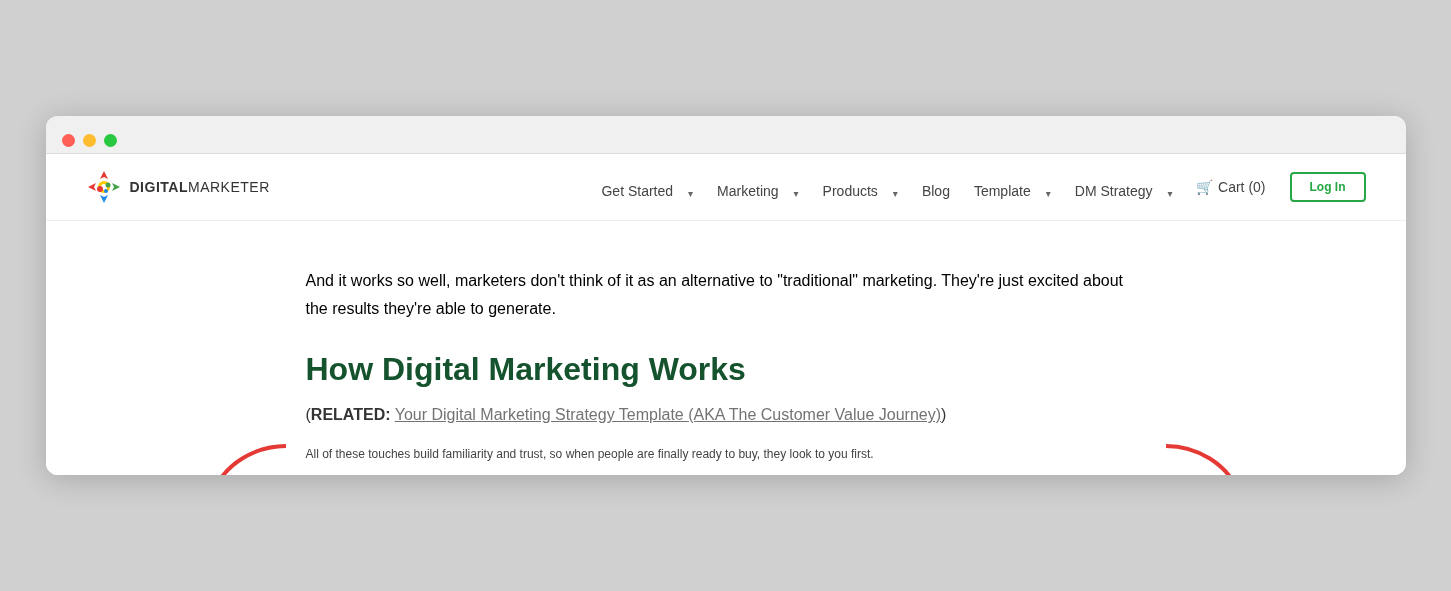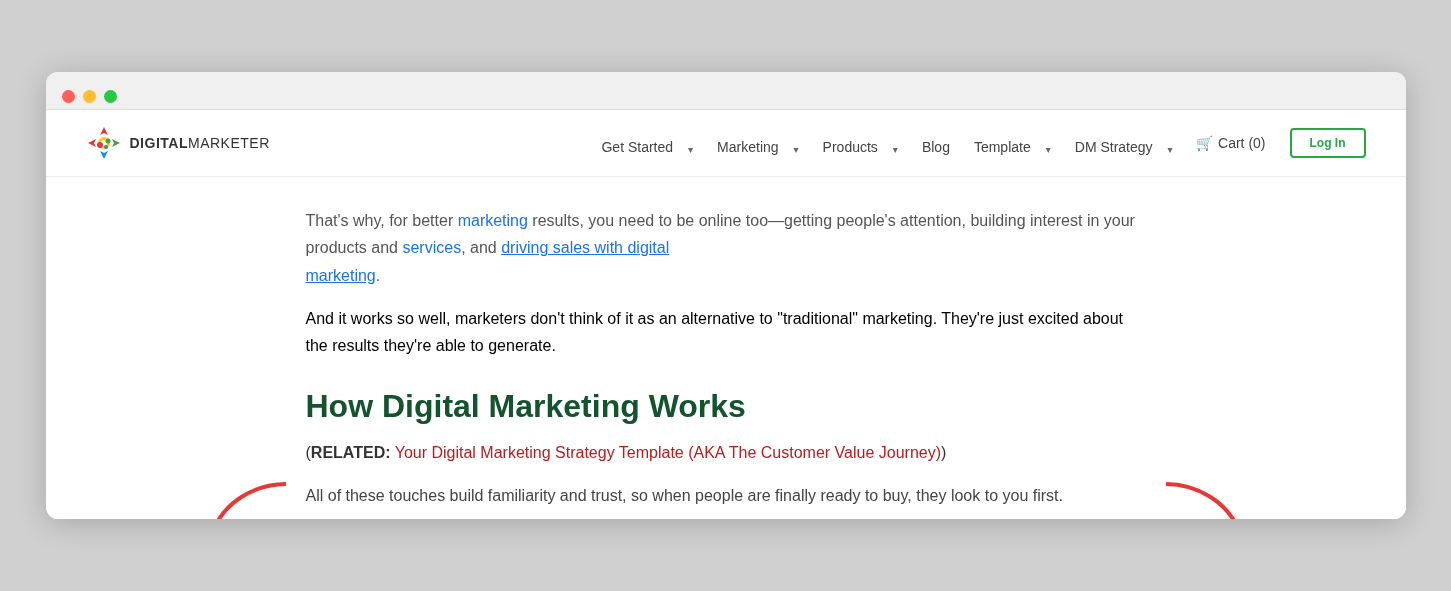--- a/index.html
+++ b/index.html
@@ -140,25 +140,26 @@
     }
     .related-box {
       font-size: 16px;
       color: #333;
       margin-bottom: 20px;
       position: relative;
       display: flex;
       align-items: center;
     }
     .related-link {
-      color: #b91c1c;
+      color: #737373;
+      text-decoration: underline;
       cursor: pointer;
     }
     .closing-text {
-      font-size: 16px;
+      font-size: 12px;
       line-height: 1.7;
       color: #444;
     }
     
     .arrows-container {
       position: relative;
     }
   </style>
 </head>
 <body>
@@ -222,23 +223,20 @@
           <span>🛒</span>
           <span>Cart (0)</span>
         </div>
         <button class="btn-login">Log In</button>
       </div>
     </nav>
 
     <div style="padding: 0 260px; max-width: 1360px; position: relative;">
 
       <div class="intro-text-area">
-        <p class="intro-text">
-          <span style="color:#555;">That's why, for better <a class="link-blue">marketing</a> results, you need to be online too—getting people's attention, building interest in your products and <a class="link-blue">services</a>, and <a class="link-underline">driving sales with digital<br>marketing</a>.</span>
-        </p>
 
         <p class="second-para" style="margin-top: 16px;">
           And it works so well, marketers don't think of it as an alternative to "traditional" marketing. They're just excited about the results they're able to generate.
         </p>
 
         <h2 class="section-heading">How Digital Marketing Works</h2>
 
         <div class="arrows-container">
 
           <svg width="120" height="100" style="position:absolute; left:-120px; top:30px;">

